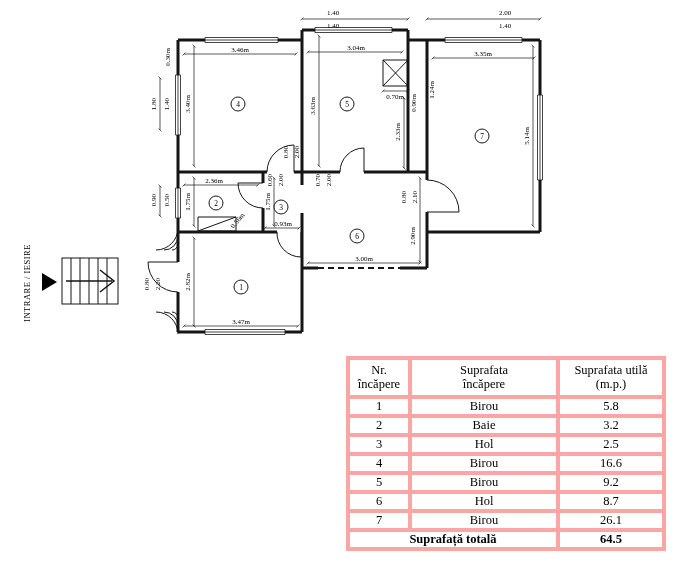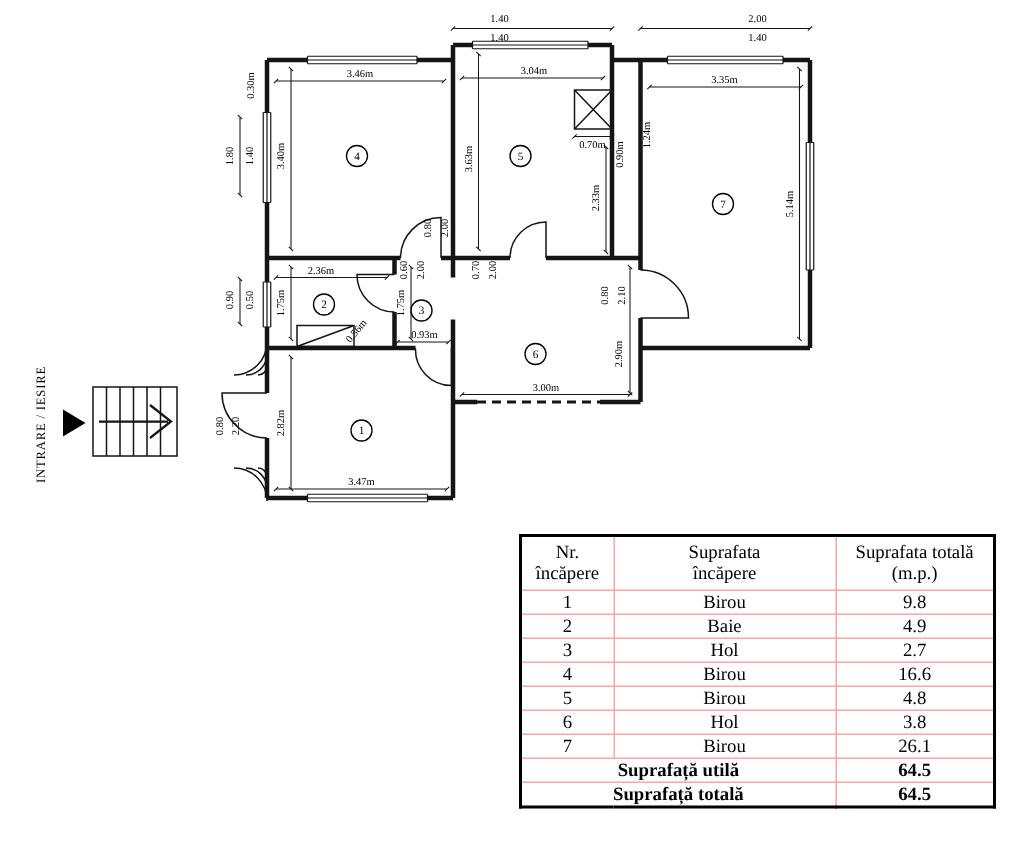--- a/index.html
+++ b/index.html
@@ -14,21 +14,21 @@
   .dim{stroke:#151515;stroke-width:0.7;}
   .dashed{stroke:#151515;stroke-width:2;fill:none;stroke-dasharray:6 4;}
   .scallop{stroke:#151515;stroke-width:1;fill:none;}
   .dim-text{font:7px "Liberation Serif",serif;fill:#000;text-anchor:middle;dominant-baseline:middle;}
   .room-circle{fill:#fff;stroke:#000;stroke-width:0.9;}
   .room-num{font:7.5px "Liberation Serif",serif;fill:#000;text-anchor:middle;dominant-baseline:central;}
   .entrance-text{font:8.5px "Liberation Serif",serif;fill:#000;text-anchor:middle;letter-spacing:0.5px;}
   
   table.area-table{position:absolute;left:346px;top:356px;border-collapse:collapse;
     border:2px solid #000;font-family:"Liberation Serif",serif;font-size:12.5px;}
-  .area-table th,.area-table td{border:1px solid #fca5a5;text-align:center;padding:0 4px;height:15px;line-height:1.15;}
+  .area-table th,.area-table td{border:4px solid #fca5a5;text-align:center;padding:0 4px;height:15px;line-height:1.15;}
   .area-table th{font-weight:normal;white-space:pre-line;padding:3px 4px;}
   .area-table tr.total td{font-weight:bold;}
 </style>
 </head>
 <body>
 
 <div id="stage">
 
   <svg id="plan-svg" width="677" height="563" viewBox="0 0 677 563">
     <defs>
@@ -184,63 +184,59 @@
         <col style="width:62px">
         <col style="width:148px">
         <col style="width:106px">
       </colgroup>
     <thead>
       <tr>
         <th>Nr.
 încăpere</th>
         <th>Suprafata
 încăpere</th>
-        <th>Suprafata totală
+        <th>Suprafata utilă
 (m.p.)</th>
       </tr>
     </thead>
     <tbody>
       <tr>
         <td>1</td>
         <td>Birou</td>
-        <td>9.8</td>
+        <td>5.8</td>
       </tr>
       <tr>
         <td>2</td>
         <td>Baie</td>
-        <td>4.9</td>
+        <td>3.2</td>
       </tr>
       <tr>
         <td>3</td>
         <td>Hol</td>
-        <td>2.7</td>
+        <td>2.5</td>
       </tr>
       <tr>
         <td>4</td>
         <td>Birou</td>
         <td>16.6</td>
       </tr>
       <tr>
         <td>5</td>
         <td>Birou</td>
-        <td>4.8</td>
+        <td>9.2</td>
       </tr>
       <tr>
         <td>6</td>
         <td>Hol</td>
-        <td>3.8</td>
+        <td>8.7</td>
       </tr>
       <tr>
         <td>7</td>
         <td>Birou</td>
         <td>26.1</td>
-      </tr>
-      <tr class="total">
-        <td colspan="2">Suprafață utilă</td>
-        <td>64.5</td>
       </tr>
       <tr class="total">
         <td colspan="2">Suprafață totală</td>
         <td>64.5</td>
       </tr>
     </tbody>
   </table>
 </div>
 
 </body></html>

